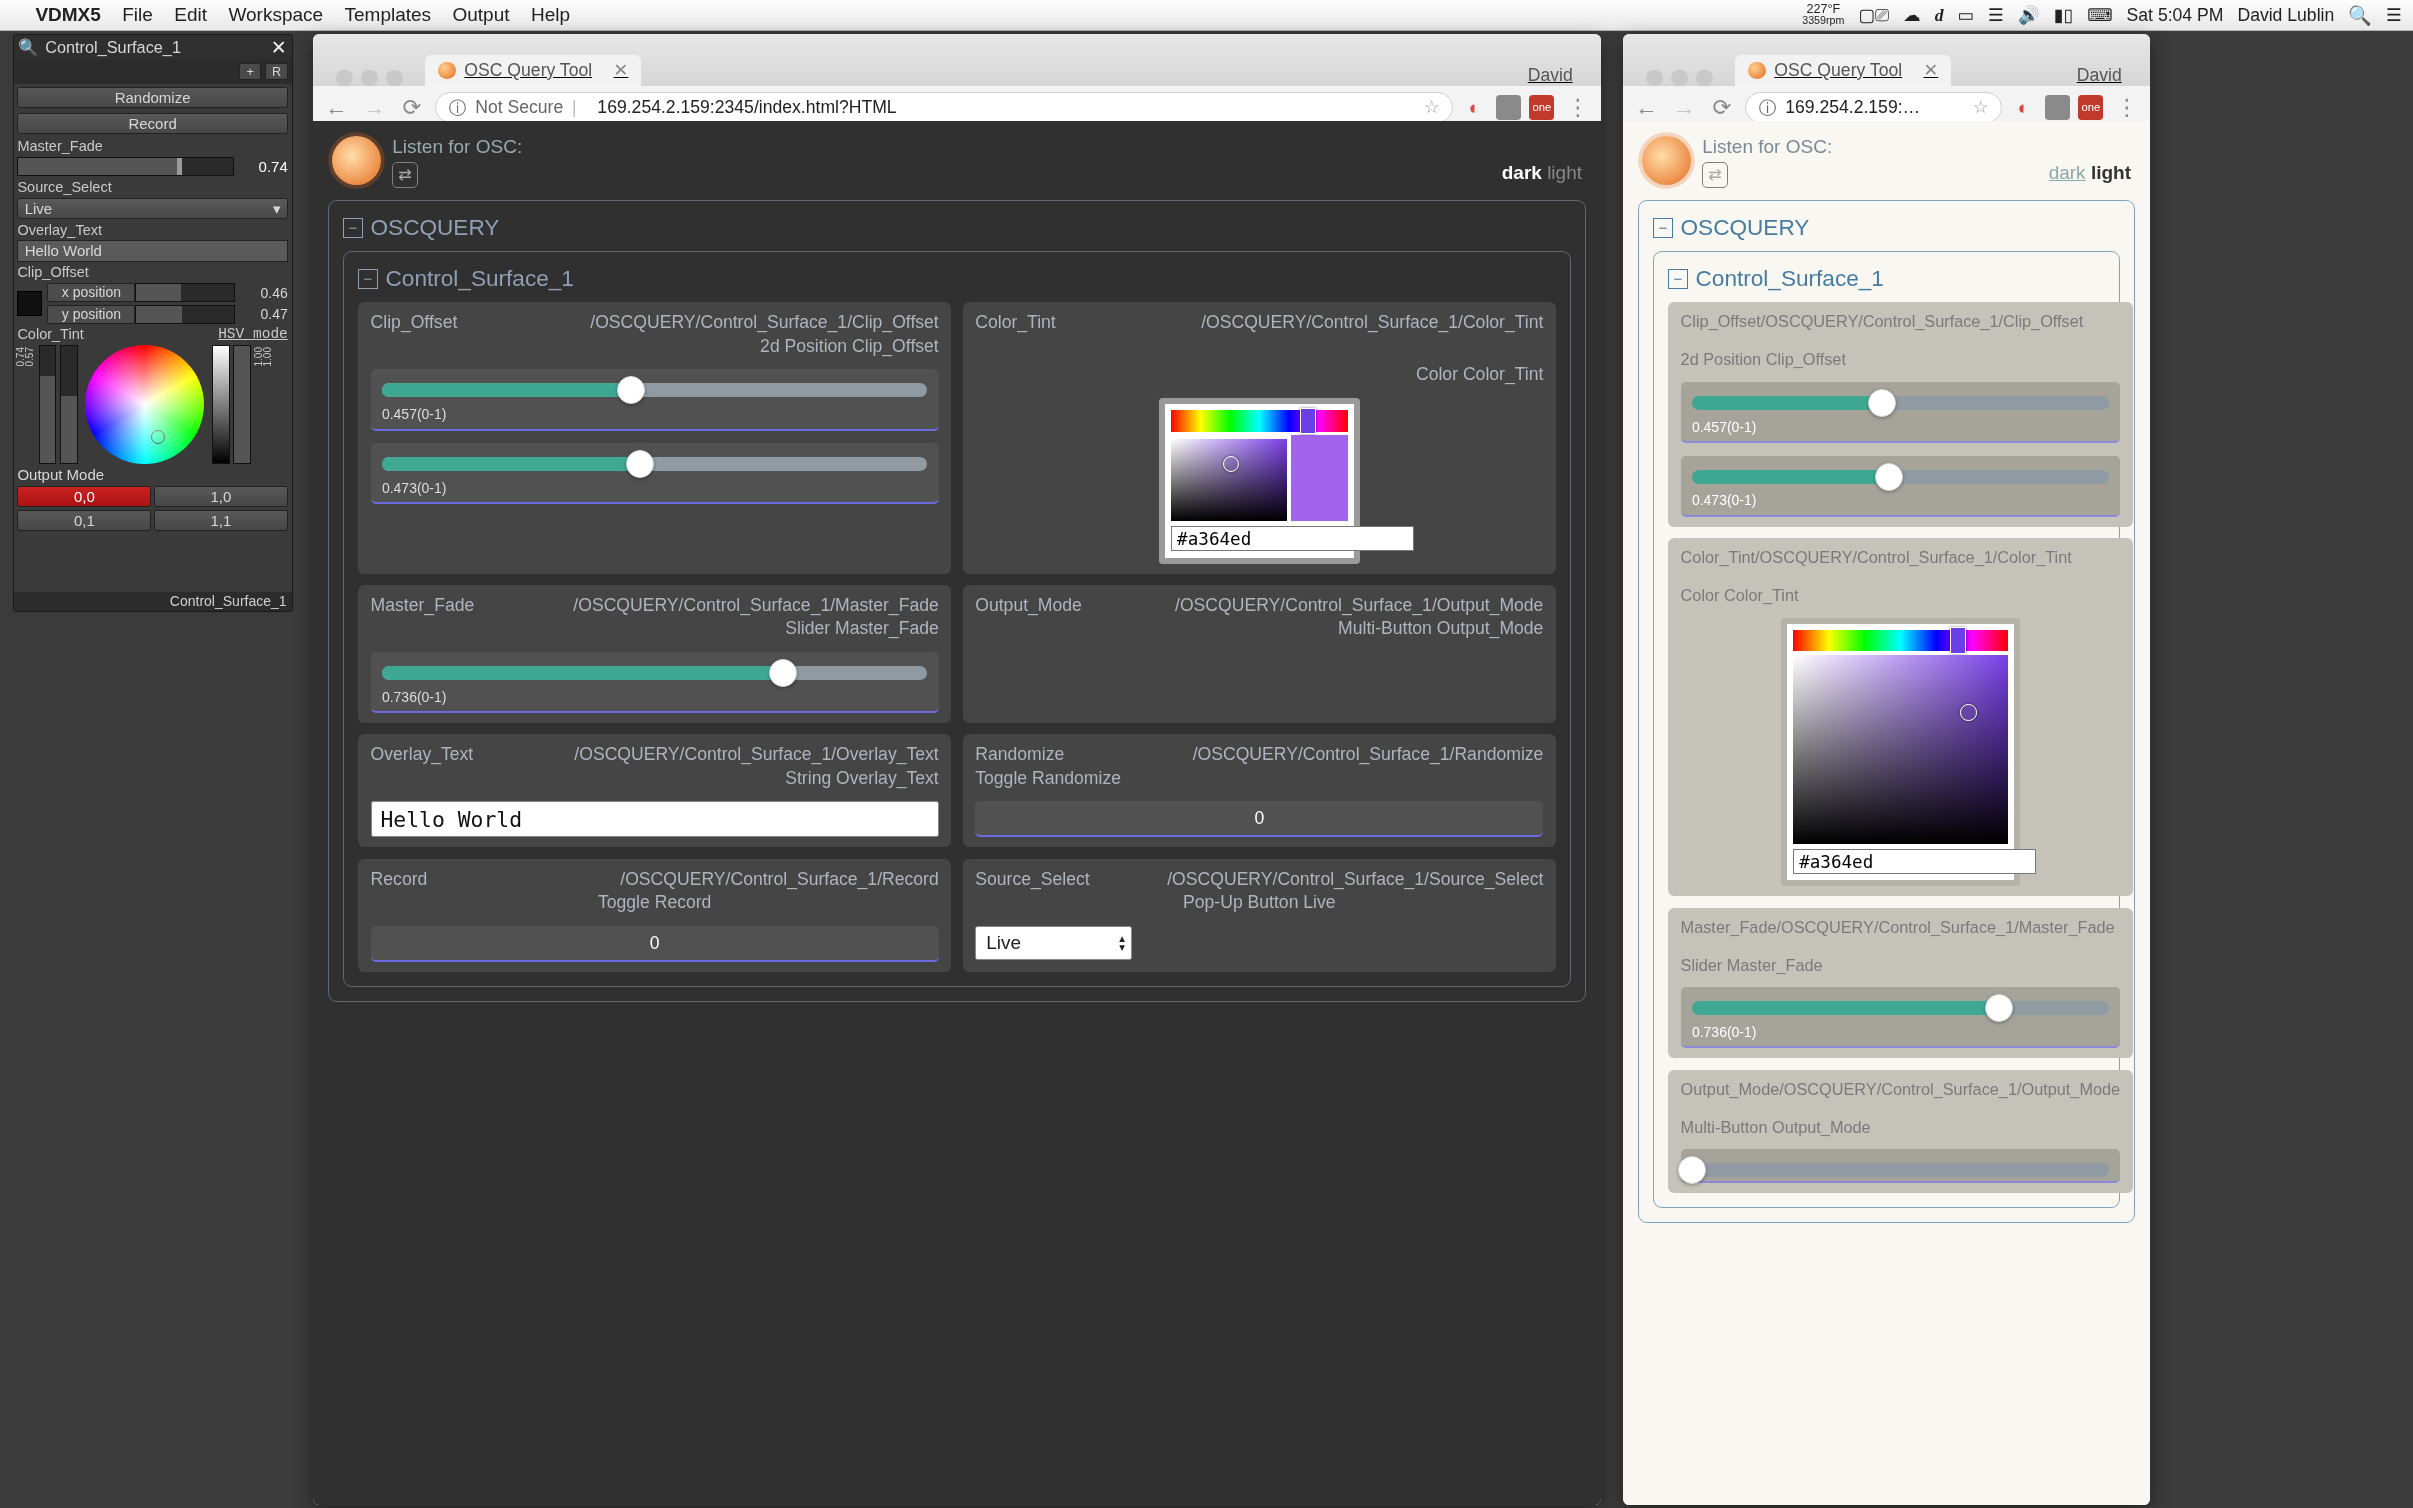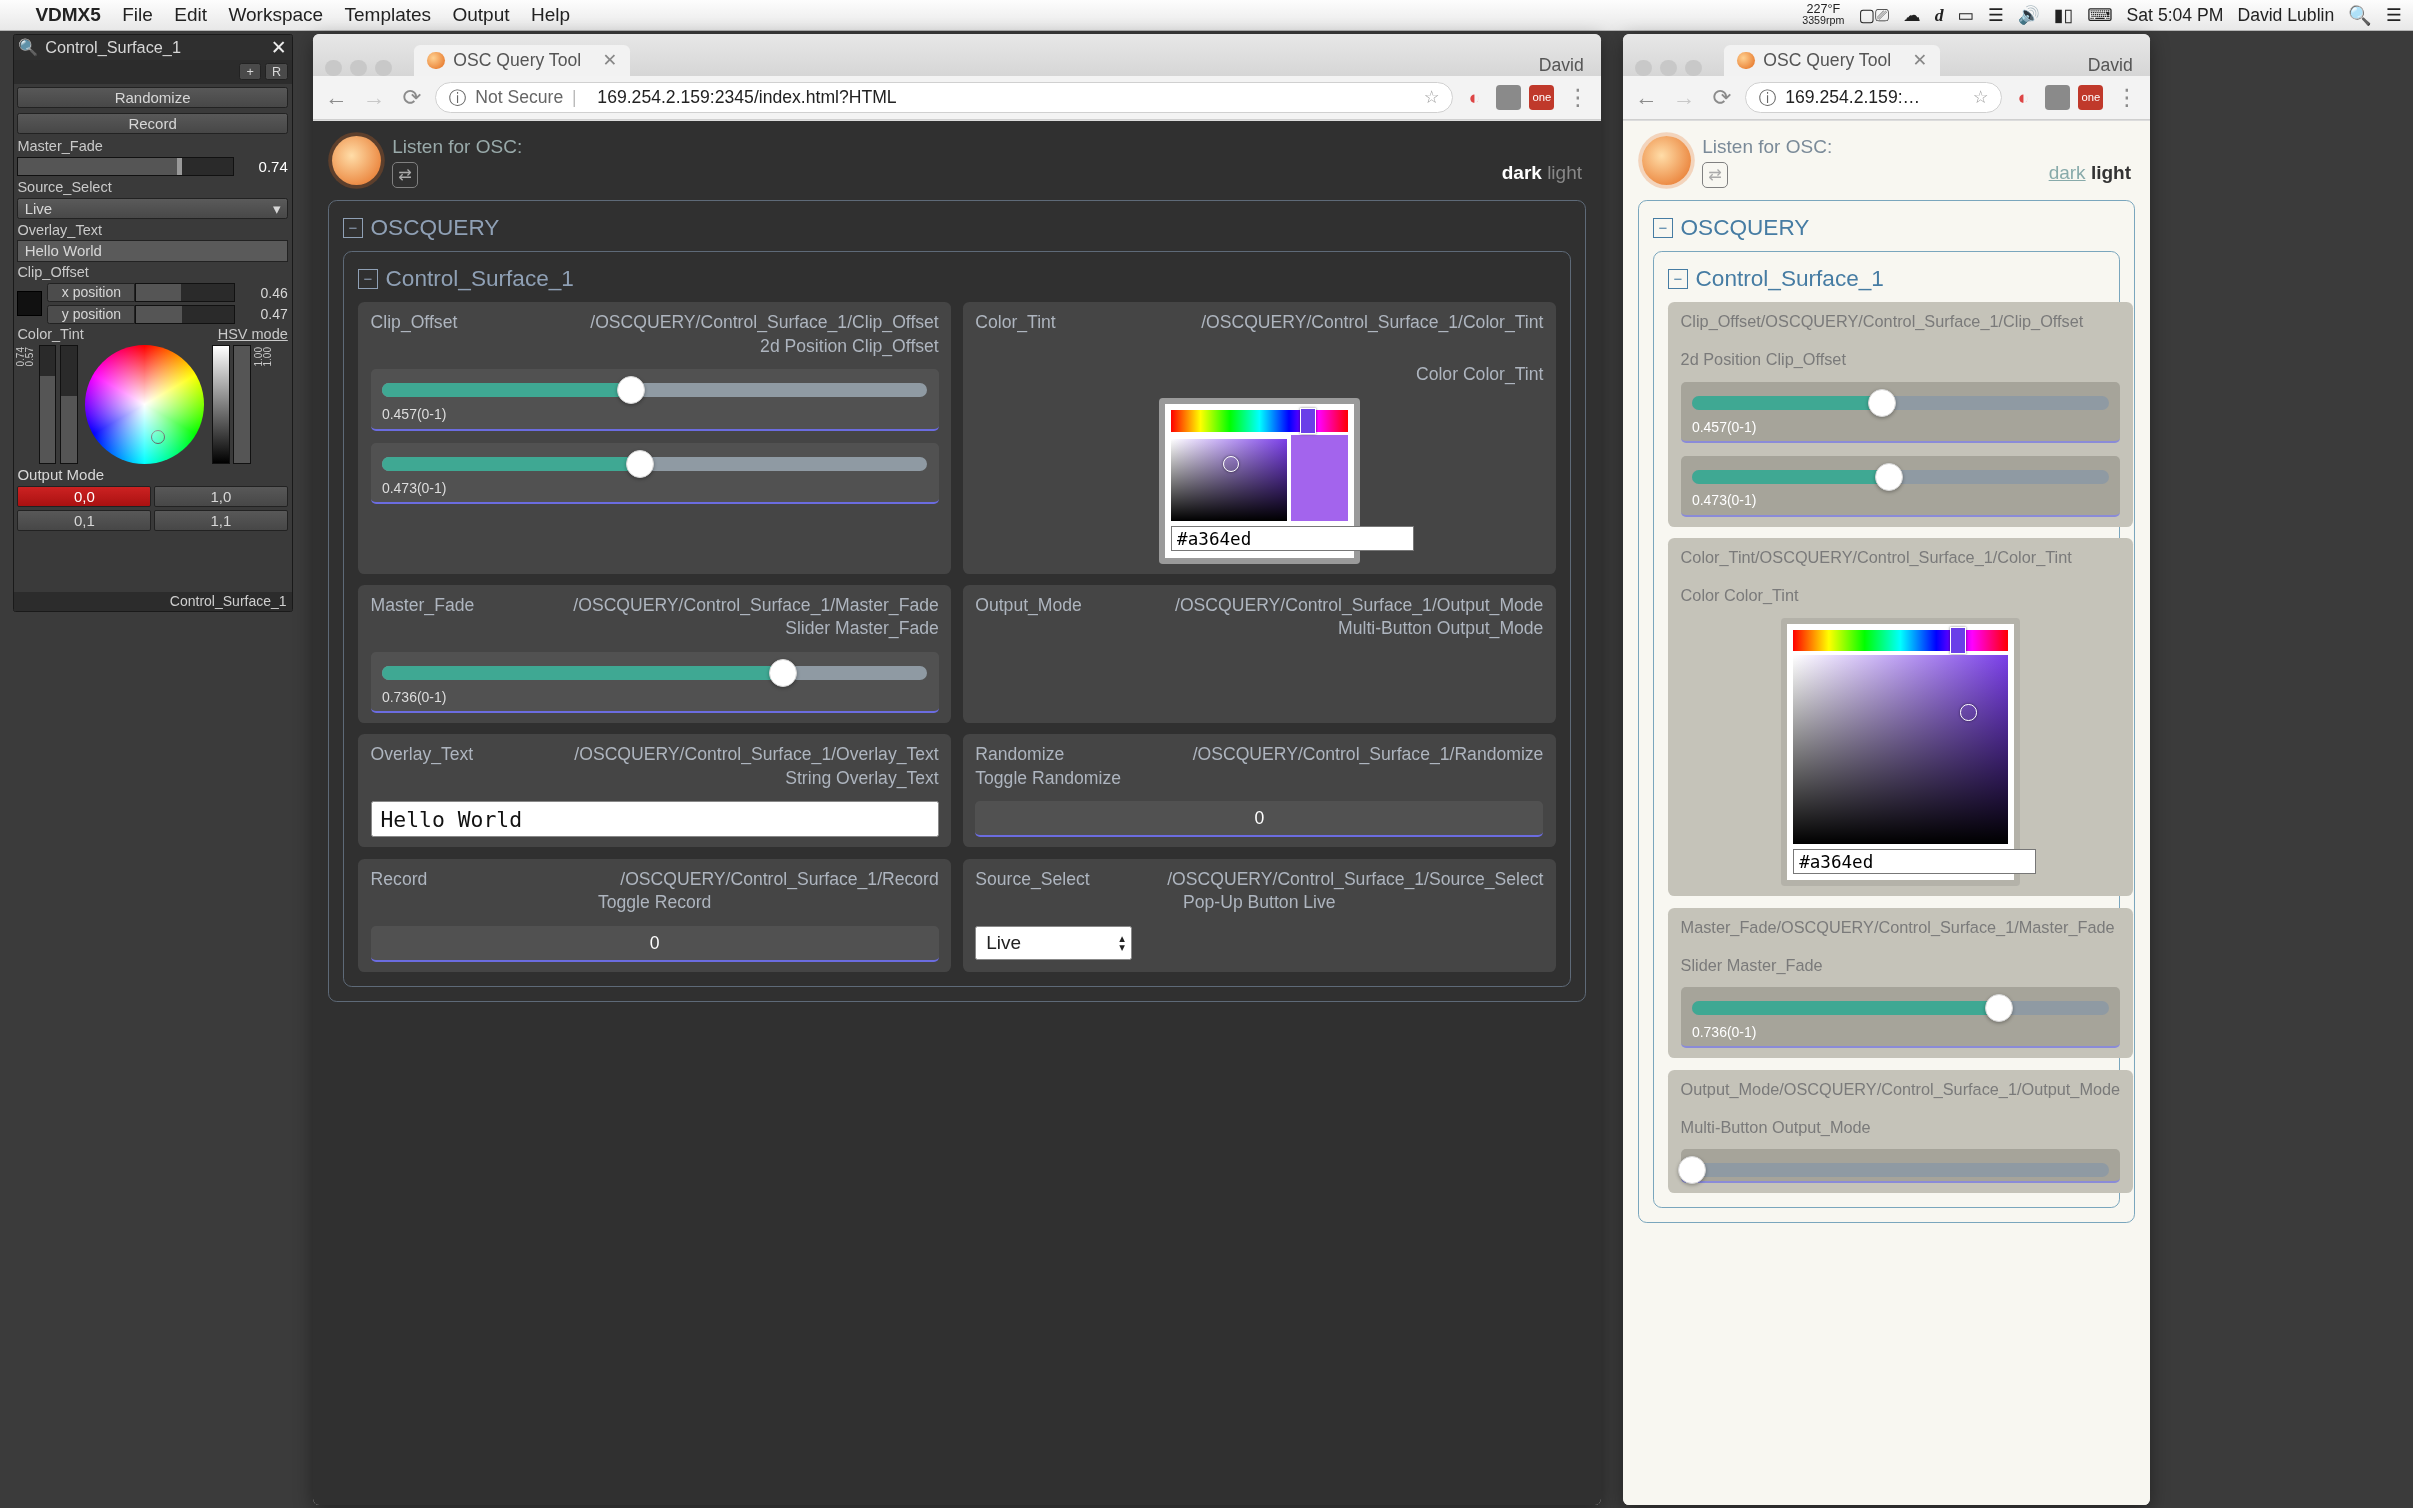--- a/index.html
+++ b/index.html
@@ -64,21 +64,21 @@
   .vdmx .output{margin:2.5px 3.8px; font-size:15px;}
   .vdmx .outgrid{display:grid; grid-template-columns:1fr 1fr; gap:2.5px; margin:1.3px 3.8px;}
   .vdmx .outbtn{height:21.4px;border:0.6px solid #222;border-radius:1.9px;text-align:center;line-height:20px;background:linear-gradient(#585858,#474747);}
   .vdmx .outbtn.active{background:linear-gradient(#cc2222,#aa1111);color:#fff;}
   .vdmx .statusbar{position:absolute;left:0;right:0;bottom:0;height:19px;background:#2c2c2c;text-align:right;padding-right:5px;font-size:14px;line-height:19px;color:#cfcfcf;}
 
   
   .browser {
     position:absolute; background:#dcdcdc; border-radius:6.3px; box-shadow:0 5px 19px rgba(0,0,0,0.4); overflow:hidden;
   }
-  .browser .tabbar{height:42px;background:linear-gradient(#e7e7e7,#d6d6d6);display:flex;align-items:flex-end;padding:0 6px;}
+  .browser .tabbar{height:52px;background:linear-gradient(#e7e7e7,#d6d6d6);display:flex;align-items:flex-end;padding:0 17px;text-decoration:underline;}
   .browser .traffic{display:flex;gap:8.8px;padding:10px 10px 0 6.3px;}
   .browser .traffic span{width:16.3px;height:16.3px;border-radius:50%;background:#c8c8c8;display:block;}
   .browser .tab{background:#f2f2f2;border-radius:6.3px 6.3px 0 0;height:31px;display:flex;align-items:center;padding:0 12.6px;gap:8.8px;font-size:17.6px;color:#555;margin-left:12.6px;}
   .browser .tab .favicon{width:17.6px;height:17.6px;border-radius:50%;background:radial-gradient(circle at 35% 35%, #ffd090, #e36a1b);}  
   .browser .tab .x{margin-left:12.6px;color:#888;}
   .browser .user{margin-left:auto;padding:10px 11.3px 0 0;font-size:17.6px;color:#555;}
   .browser .urlbar{height:44px;background:#f3f3f3;display:flex;align-items:center;padding:0 8.8px;gap:8.8px;font-size:19px;color:#6a6a6a;border-bottom:0.6px solid #cfcfcf;}
   .browser .navbtn{width:29px;text-align:center;font-size:22.6px;color:#8b8b8b;}
   .browser .urlfield{flex:1;height:31px;border:0.6px solid #d0d0d0;border-radius:19px;background:#fff;display:flex;align-items:center;padding:0 12.6px;gap:8.8px;font-size:17.6px;color:#666;}
   .browser .urlfield .star{margin-left:auto;color:#9a9a9a;}
@@ -224,21 +224,21 @@
         <div class="xytrack">
             <div class="xfill" style="width:47%"></div>
           </div>
         <div class="xval">0.47</div>
       </div>
     </div>
   </div>
 
   <div class="param" style="display:flex;">
     <span>Color_Tint</span>
-    <span style="margin-left:auto;text-decoration:underline;">HSV mode</span>
+    <span style="margin-left:auto;text-decoration:underline;font-family:Liberation Mono, monospace;">HSV mode</span>
   </div>
   <div class="colorTint">
     <div class="vlabels">
       <div>0.74</div>
       <div>0.57</div>
     </div>
     <div class="vslider">
         <div class="vfill" style="height:74%"></div>
       </div>
     <div class="vslider">

